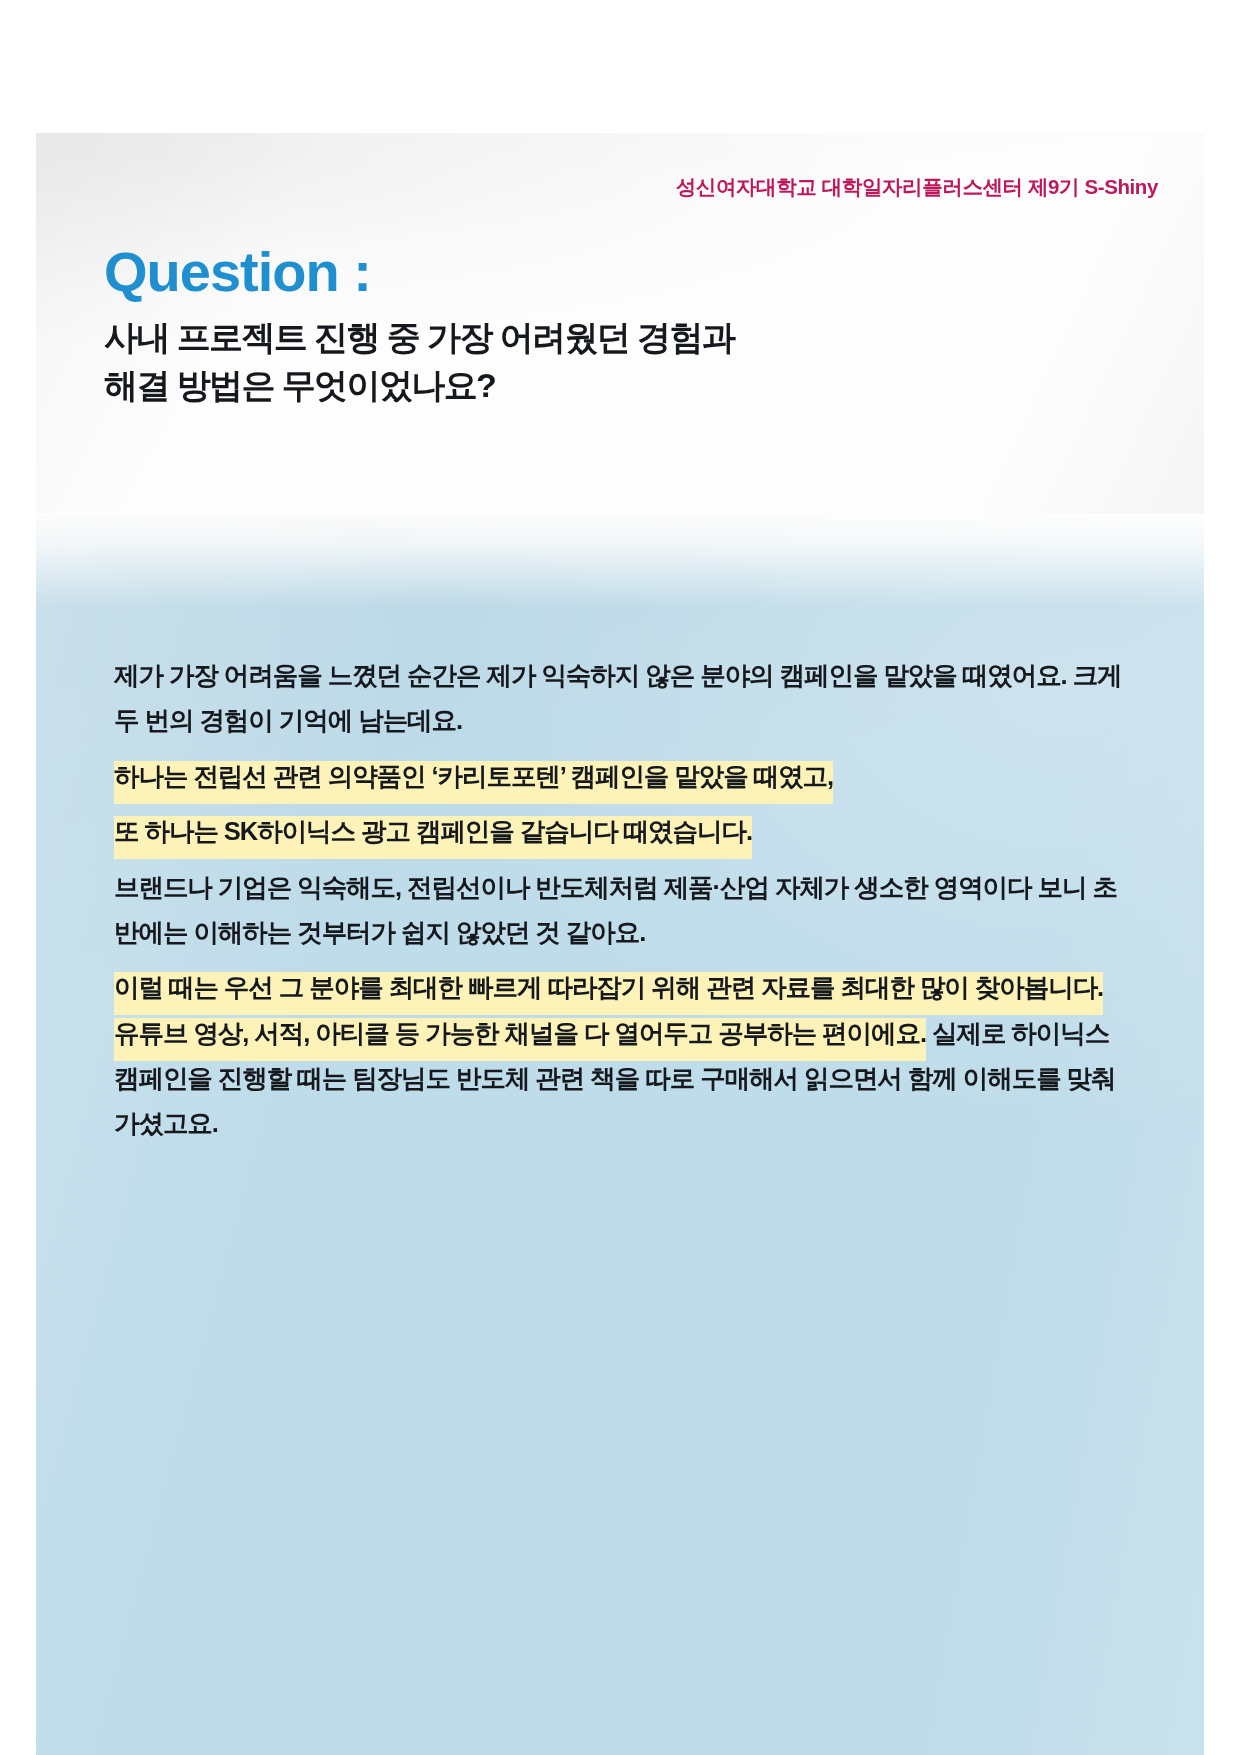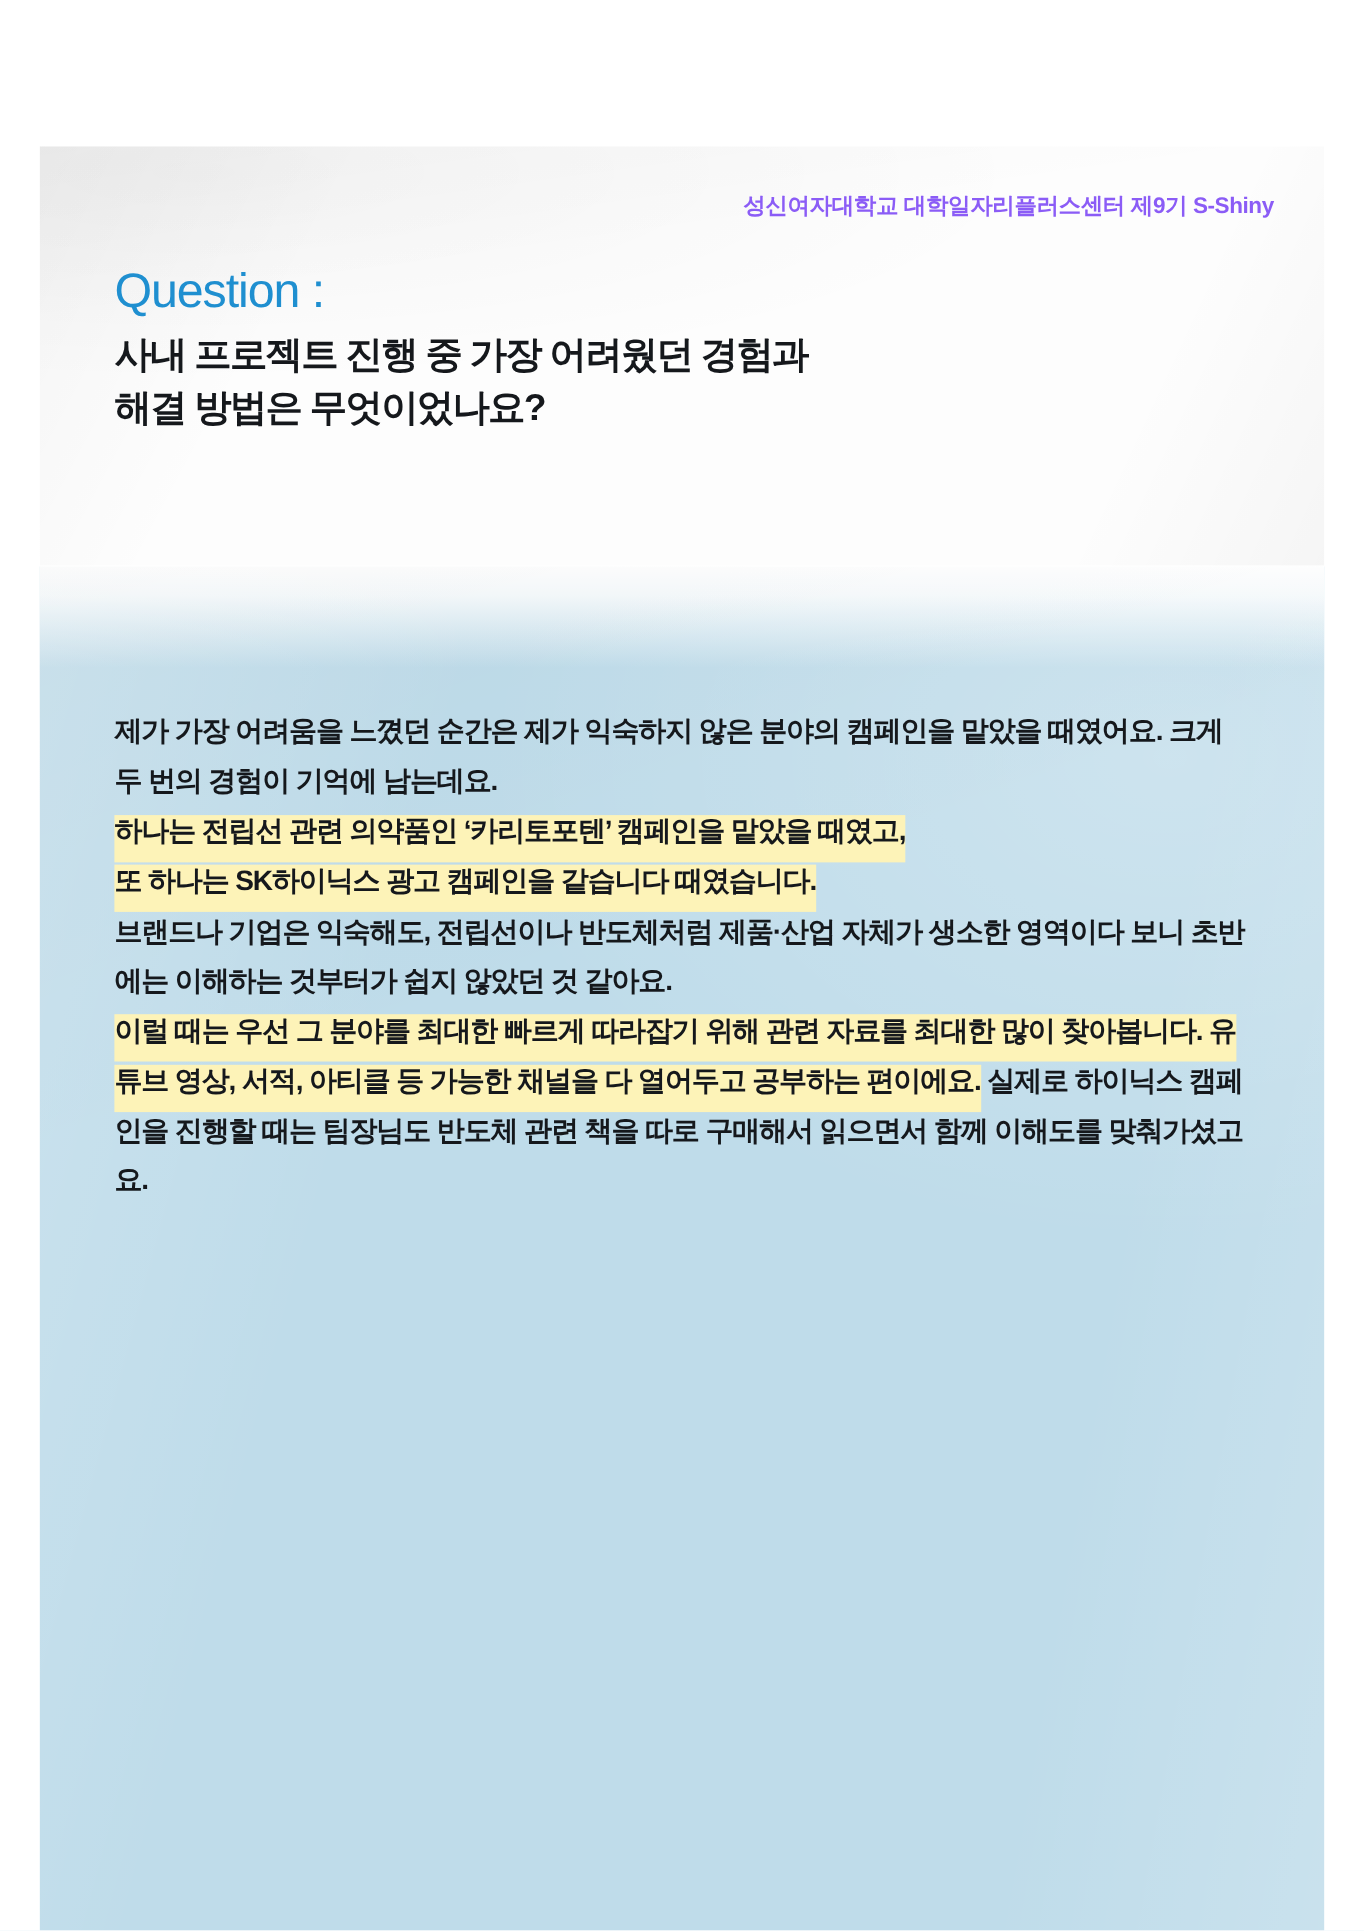--- a/index.html
+++ b/index.html
@@ -83,34 +83,34 @@
   }
 
   
   .org-line {
     position: absolute;
     right: 46px;
     top: 40px;
     font-size: 20.5px;
     font-weight: 700;
     letter-spacing: -0.4px;
-    color: #8b5cf6;
+    color: #be185d;
     white-space: nowrap;
   }
 
   
   .q-wrap {
     position: absolute;
     left: 68px;
     top: 106px;
     width: 1020px;
   }
   .q-label {
-    font-size: 44px;
-    font-weight: 400;
+    font-size: 56px;
+    font-weight: 700;
     letter-spacing: -1px;
     color: #1f8fd0;
     line-height: 1.18;
     margin: 0 0 8px 0;
   }
   .q-title {
     font-size: 34px;
     font-weight: 800;
     letter-spacing: -1.6px;
     color: #15181c;
@@ -125,21 +125,21 @@
     left: 68px;
     top: 510px;
     width: 1035px;
     font-size: 25.5px;
     font-weight: 700;
     letter-spacing: -1.05px;
     line-height: 1.78;
     color: #15181c;
   }
   .answer p {
-    margin: 0;
+    margin: 10px;
   }
   .hl {
     background: #fdf3b8;
     padding: 1px 0 14px 0;
     box-decoration-break: clone;
     -webkit-box-decoration-break: clone;
   }
   .answer .seg {
     display: inline;
   }

